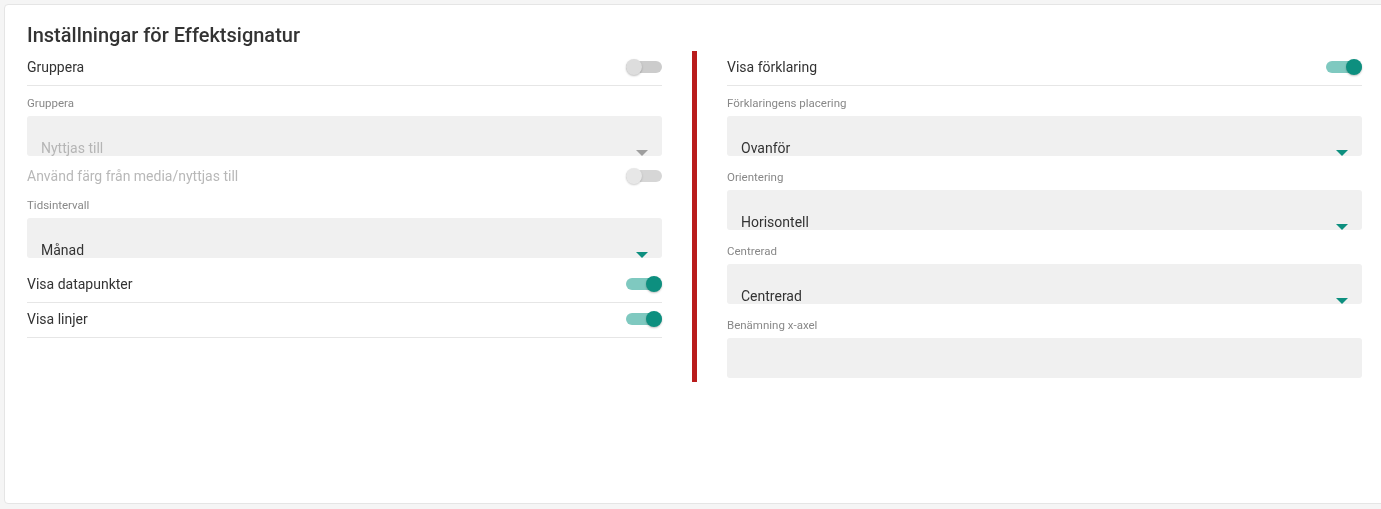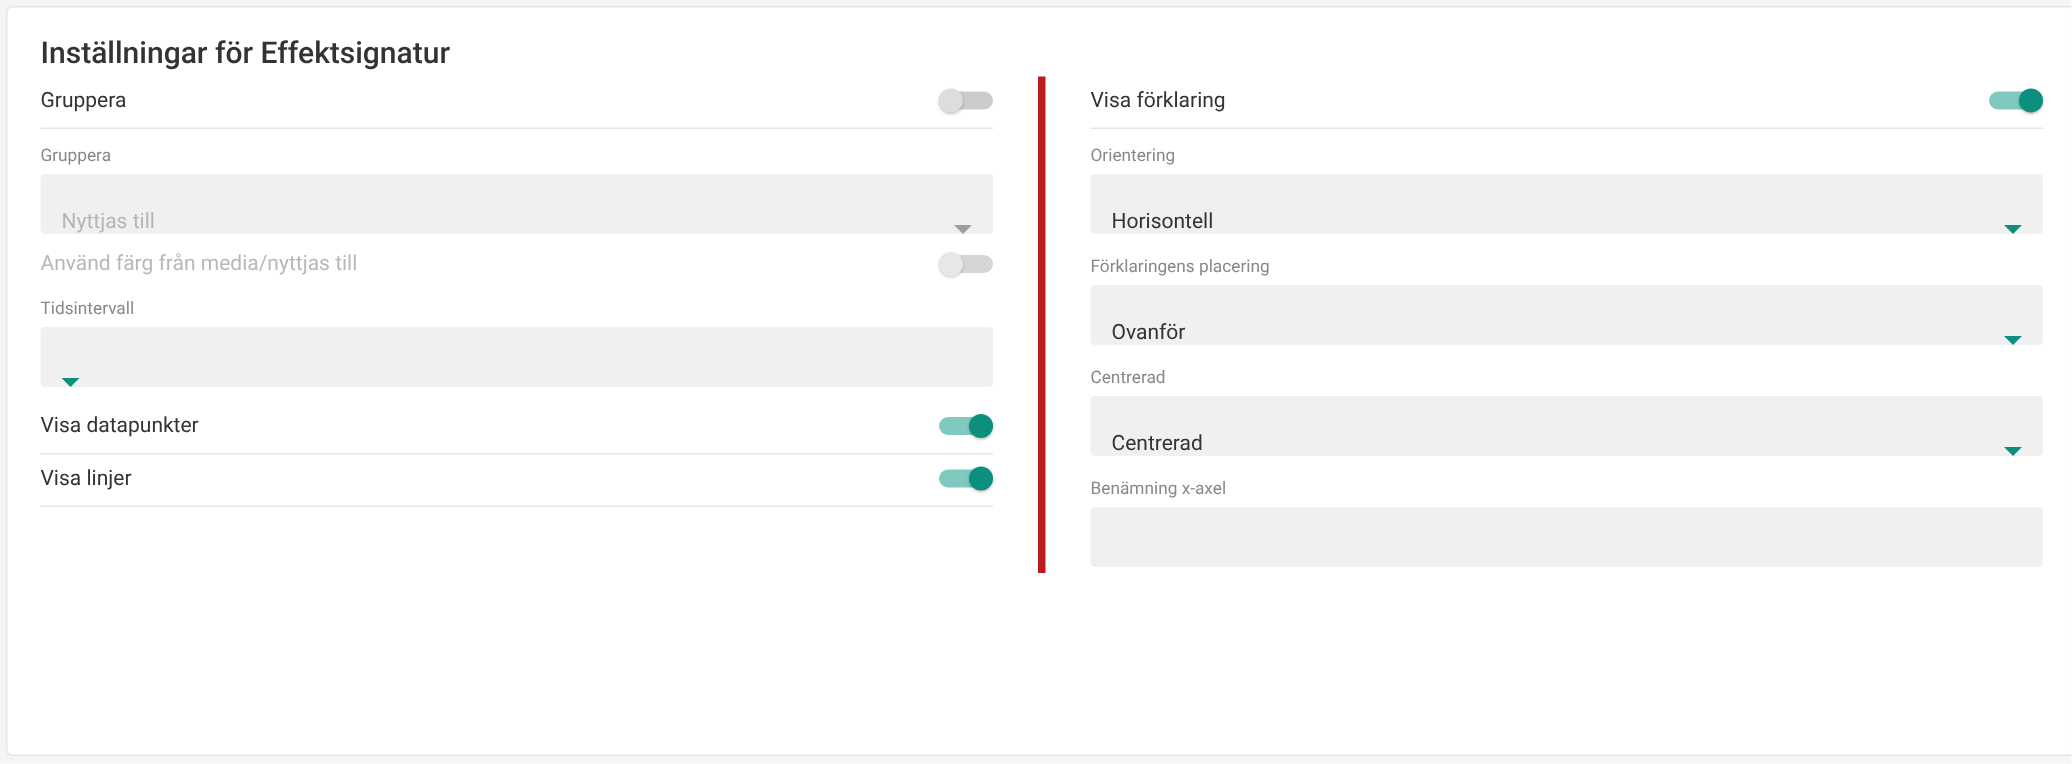--- a/index.html
+++ b/index.html
@@ -154,20 +154,21 @@
         <span class="row-label">Använd färg från media/nyttjas till</span>
         <div class="toggle disabled">
           <div class="toggle-track"></div>
           <div class="toggle-thumb"></div>
         </div>
       </div>
 
       <div class="field">
         <span class="field-label">Tidsintervall</span>
         <div class="select">
+          <span class="select-value">Månad</span>
           <span class="caret"></span>
         </div>
       </div>
 
       <div class="spacer-sm"></div>
 
       <div class="row-toggle">
         <span class="row-label">Visa datapunkter</span>
         <div class="toggle on">
           <div class="toggle-track"></div>
@@ -189,31 +190,31 @@
 
       <div class="row-toggle">
         <span class="row-label">Visa förklaring</span>
         <div class="toggle on">
           <div class="toggle-track"></div>
           <div class="toggle-thumb"></div>
         </div>
       </div>
 
       <div class="field">
+        <span class="field-label">Förklaringens placering</span>
+        <div class="select">
+          <span class="select-value">Ovanför</span>
+          <span class="caret"></span>
+        </div>
+      </div>
+
+      <div class="field">
         <span class="field-label">Orientering</span>
         <div class="select">
           <span class="select-value">Horisontell</span>
-          <span class="caret"></span>
-        </div>
-      </div>
-
-      <div class="field">
-        <span class="field-label">Förklaringens placering</span>
-        <div class="select">
-          <span class="select-value">Ovanför</span>
           <span class="caret"></span>
         </div>
       </div>
 
       <div class="field">
         <span class="field-label">Centrerad</span>
         <div class="select">
           <span class="select-value">Centrerad</span>
           <span class="caret"></span>
         </div>

